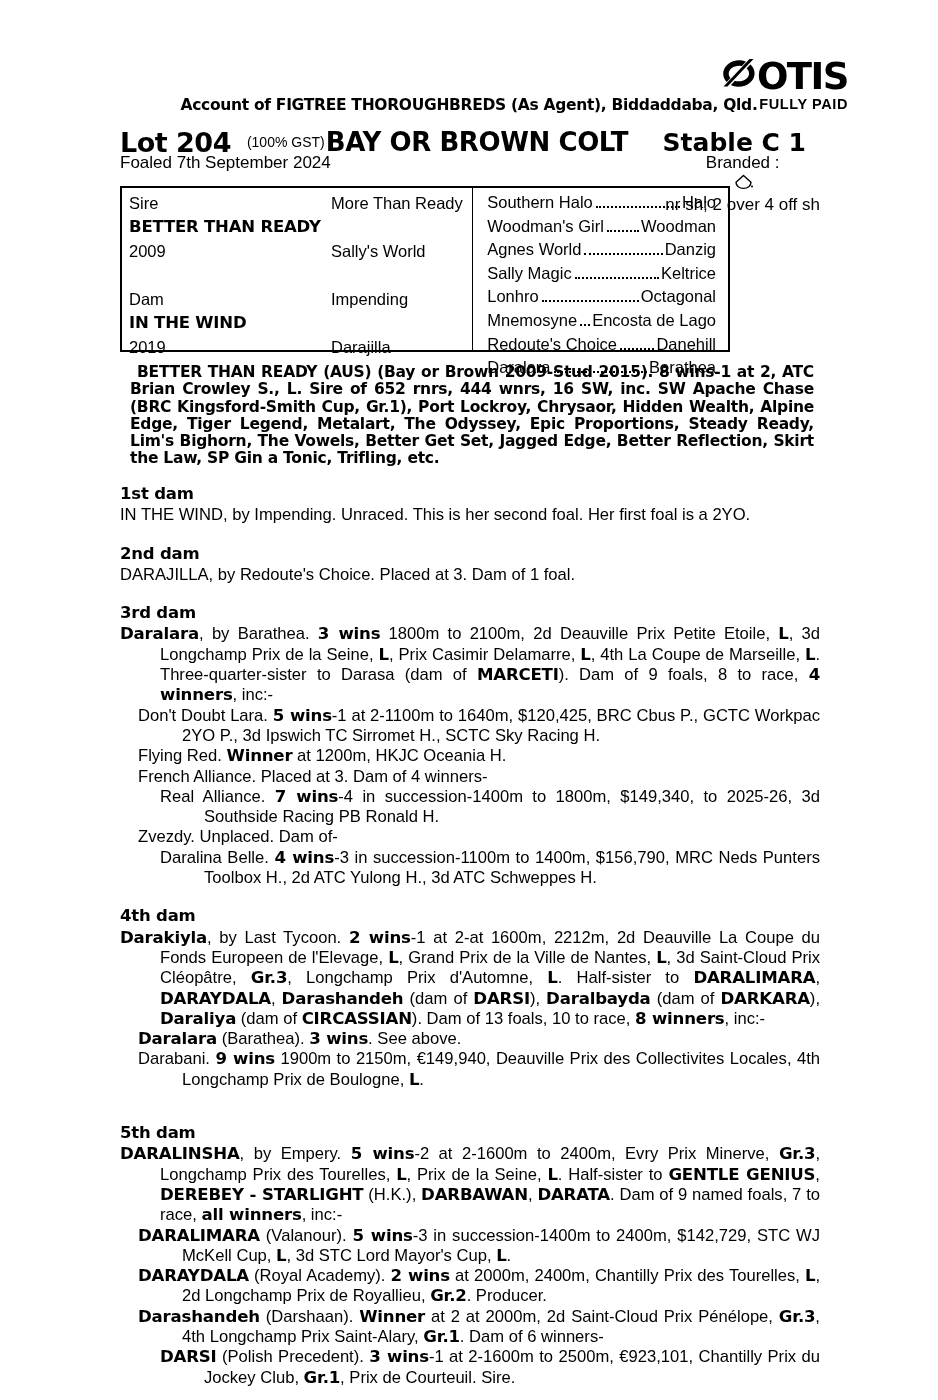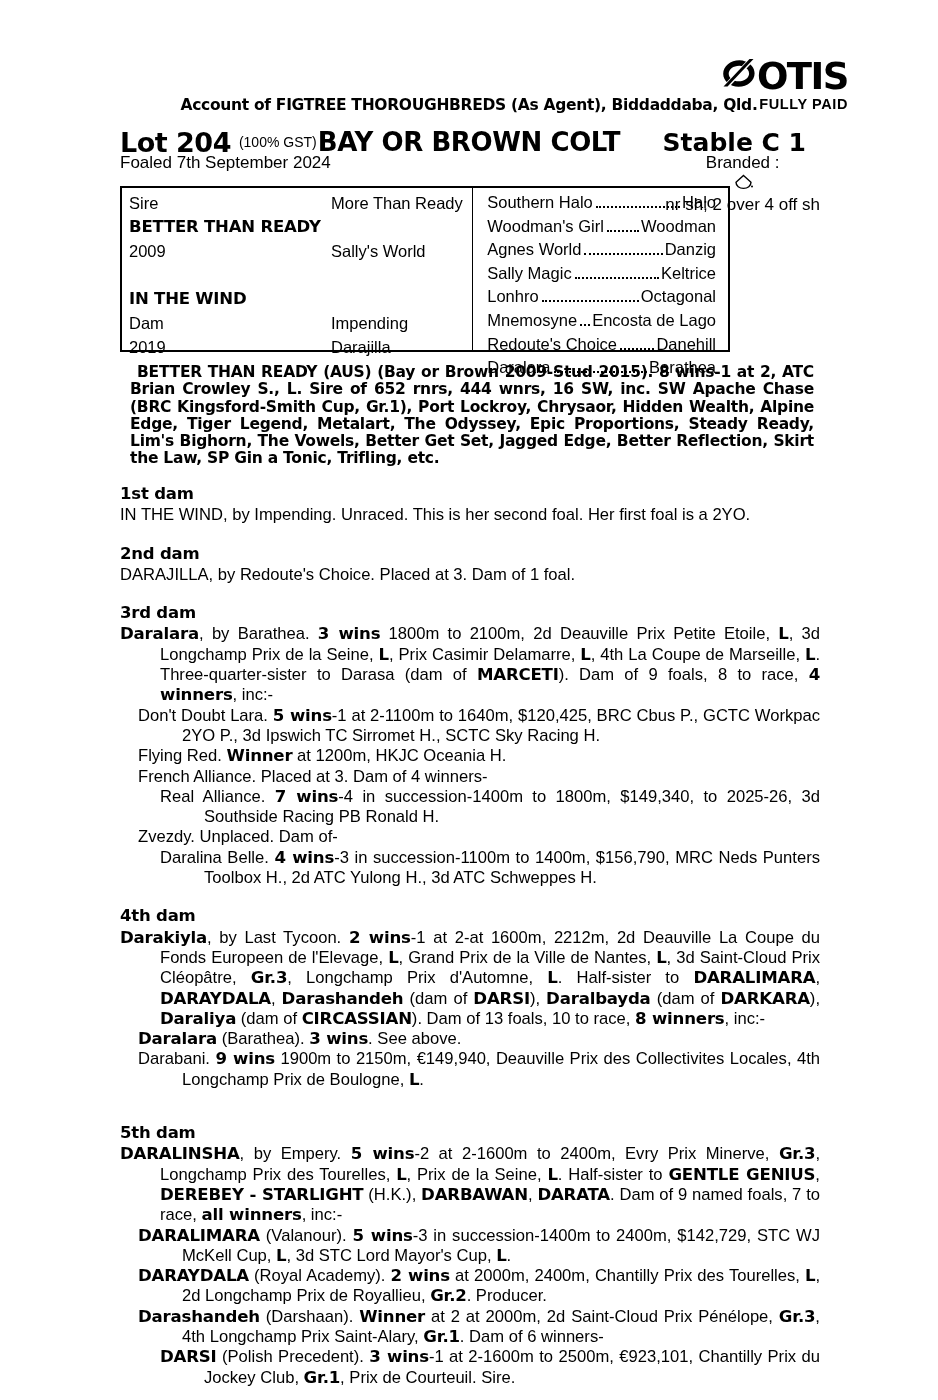--- a/index.html
+++ b/index.html
@@ -82,21 +82,21 @@
   }
   .lot-num {
     font-family: "DejaVu Sans", sans-serif;
     font-weight: bold;
     font-size: 27px;
     letter-spacing: -0.5px;
   }
   .gst {
     font-size: 14px;
     font-weight: normal;
-    margin-left: 8px;
+    margin-left: 16px;
     margin-right: 1px;
   }
   .colt-desc {
     font-family: "DejaVu Sans", sans-serif;
     font-weight: bold;
     font-size: 26px;
     letter-spacing: -0.4px;
   }
   .stable {
     font-family: "DejaVu Sans", sans-serif;
@@ -290,26 +290,26 @@
         </div>
         <div class="ped-row">
           <span class="ped-lbl">2009</span>
           <span>Sally's World</span>
         </div>
         <div class="ped-row">
           <span class="ped-lbl"></span>
           <span></span>
         </div>
         <div class="ped-row">
+          <span class="ped-lbl">Dam</span>
+          <span>Impending</span>
+        </div>
+        <div class="ped-row">
           <span class="ped-lbl ped-bold">IN THE WIND</span>
           <span></span>
-        </div>
-        <div class="ped-row">
-          <span class="ped-lbl">Dam</span>
-          <span>Impending</span>
         </div>
         <div class="ped-row">
           <span class="ped-lbl">2019</span>
           <span>Darajilla</span>
         </div>
       </div>
     <div class="ped-divider"></div>
     <div class="ped-right">
         <div class="ped-r-row">
           <span>Southern Halo</span>

